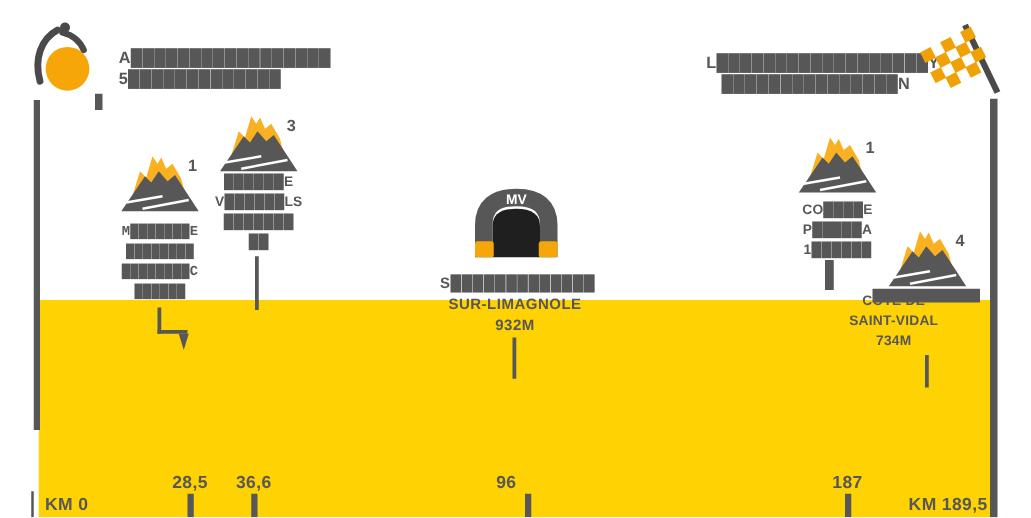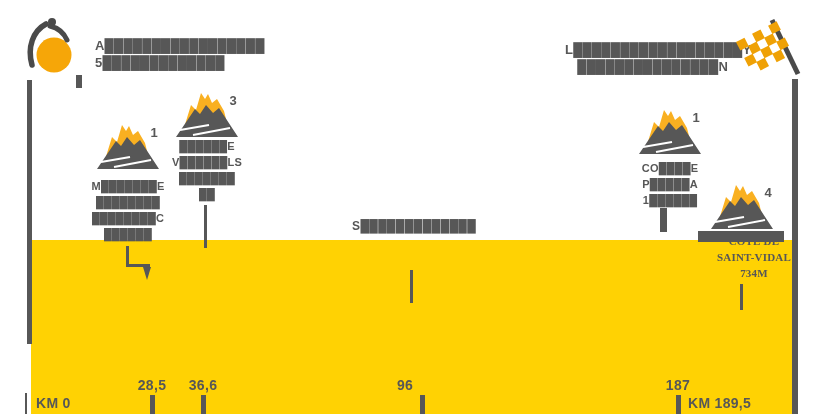--- a/index.html
+++ b/index.html
@@ -70,21 +70,21 @@
 
   <div class="abs" style="left:96px;top:113px;">
     <svg width="66" height="57" viewBox="0 0 66 57">
       <polygon fill="#F9B021" points="8,50 16,24 21,29 26,12 30,18 33,13 37,22 42,18 49,30 54,50"></polygon>
       <polygon fill="#575757" points="1,56 20,28 25,33 31,24 38,32 44,27 63,56"></polygon>
       <path d="M5,49 L34,44" stroke="#fff" stroke-width="2"></path>
       <path d="M18,54 L55,47" stroke="#fff" stroke-width="2"></path>
       <text x="58" y="24" font-size="13" font-weight="bold" fill="#575757" text-anchor="middle">1</text>
     </svg>
   </div>
-  <div class="abs txt climb-label" style="left:86px;top:178px;width:84px;">
+  <div class="abs txt climb-label" style="left:86px;top:178px;width:84px;font-family:Liberation Mono, monospace;">
     <div>M███████E</div>
     <div>████████</div>
     <div>████████C</div>
     <div>██████</div>
   </div>
   <div class="abs bar" style="left:126px;top:246px;width:3px;height:21px;"></div>
   <div class="abs bar" style="left:126px;top:264px;width:24px;height:3px;"></div>
   <div class="abs arrow-down" style="left:143px;top:267px;"></div>
 
   <div class="abs" style="left:175px;top:81px;">
@@ -97,22 +97,33 @@
     </svg>
   </div>
   <div class="abs txt climb-label" style="left:165px;top:138px;width:84px;">
     <div>██████E</div>
     <div>V██████LS</div>
     <div>███████</div>
     <div>██</div>
   </div>
   <div class="abs bar" style="left:204px;top:205px;width:3px;height:43px;"></div>
 
+  <div class="abs" style="left:379px;top:148px;">
+    <svg width="68" height="58" viewBox="0 0 68 58">
+      <path d="M15,58 L15,33 Q15,19 34,19 Q53,19 53,33 L53,58 Z" fill="#1F1F1F"></path>
+      <path d="M8,58 L8,32 Q8,10 34,10 Q60,10 60,32 L60,58" stroke="#575757" stroke-width="14" fill="none"></path>
+      <rect x="1" y="45" width="15" height="13" rx="2" fill="#F6A608"></rect>
+      <rect x="52" y="45" width="15" height="13" rx="2" fill="#F6A608"></rect>
+      <text x="34" y="15" font-size="11" font-weight="bold" fill="#ffffff" text-anchor="middle">MV</text>
+    </svg>
+  </div>
   <div class="abs txt station-label" style="left:352px;top:218px;width:120px;">
     <div>S█████████████</div>
+    <div>SUR-LIMAGNOLE</div>
+    <div>932M</div>
   </div>
   <div class="abs bar" style="left:410px;top:270px;width:3px;height:33px;"></div>
 
   <div class="abs" style="left:638px;top:98px;">
     <svg width="66" height="57" viewBox="0 0 66 57">
       <polygon fill="#F9B021" points="8,50 16,24 21,29 26,12 30,18 33,13 37,22 42,18 49,30 54,50"></polygon>
       <polygon fill="#575757" points="1,56 20,28 25,33 31,24 38,32 44,27 63,56"></polygon>
       <path d="M5,49 L34,44" stroke="#fff" stroke-width="2"></path>
       <path d="M18,54 L55,47" stroke="#fff" stroke-width="2"></path>
       <text x="58" y="24" font-size="13" font-weight="bold" fill="#575757" text-anchor="middle">1</text>
@@ -127,21 +138,21 @@
 
   <div class="abs" style="left:710px;top:173px;">
     <svg width="66" height="57" viewBox="0 0 66 57">
       <polygon fill="#F9B021" points="8,50 16,24 21,29 26,12 30,18 33,13 37,22 42,18 49,30 54,50"></polygon>
       <polygon fill="#575757" points="1,56 20,28 25,33 31,24 38,32 44,27 63,56"></polygon>
       <path d="M5,49 L34,44" stroke="#fff" stroke-width="2"></path>
       <path d="M18,54 L55,47" stroke="#fff" stroke-width="2"></path>
       <text x="58" y="24" font-size="13" font-weight="bold" fill="#575757" text-anchor="middle">4</text>
     </svg>
   </div>
-  <div class="abs txt climb-label" style="left:712px;top:233px;width:84px;font-family:Liberation Serif, serif;">
+  <div class="abs txt climb-label" style="left:673px;top:233px;width:84px;">
     <div>CÔTE DE</div>
     <div>SAINT-VIDAL</div>
     <div>734M</div>
   </div>
   <div class="abs bar" style="left:698px;top:231px;width:86px;height:11px;"></div>
   <div class="abs bar" style="left:740px;top:284px;width:3px;height:26px;"></div>
 
   <div class="abs txt km" style="left:36px;top:395px;text-align:right;">KM 0</div>
 
   <div class="abs txt km" style="left:127px;top:377px;width:50px;text-align:center;">28,5</div>
@@ -149,15 +160,15 @@
 
   <div class="abs txt km" style="left:178px;top:377px;width:50px;text-align:center;">36,6</div>
   <div class="abs tickline" style="left:200.5px;top:395px;height:19px;"></div>
 
   <div class="abs txt km" style="left:397px;top:377px;width:50px;text-align:left;">96</div>
   <div class="abs tickline" style="left:419.5px;top:395px;height:19px;"></div>
 
   <div class="abs txt km" style="left:653px;top:377px;width:50px;text-align:center;">187</div>
   <div class="abs tickline" style="left:675.5px;top:395px;height:19px;"></div>
 
-  <div class="abs txt km" style="left:688px;top:395px;width:102px;">KM 189,5</div>
+  <div class="abs txt km" style="left:688px;top:395px;width:102px;text-align:right;">KM 189,5</div>
 
 </div>
 
 </body></html>

